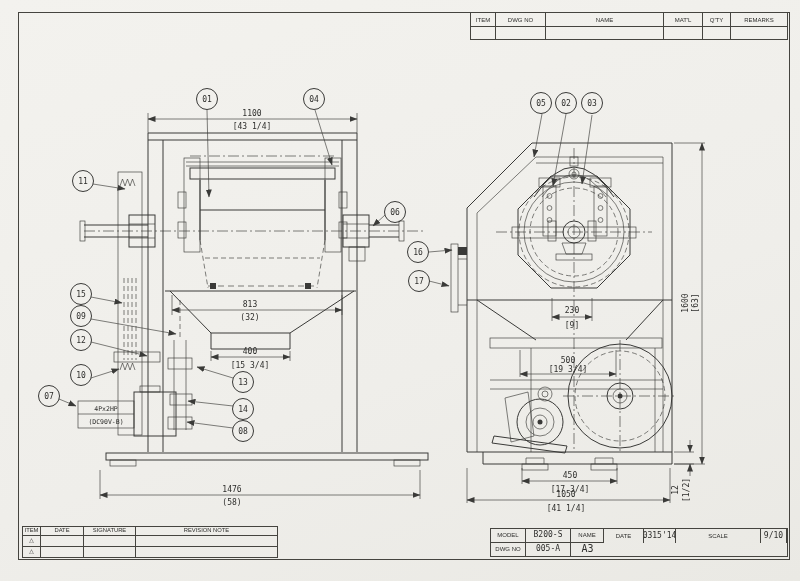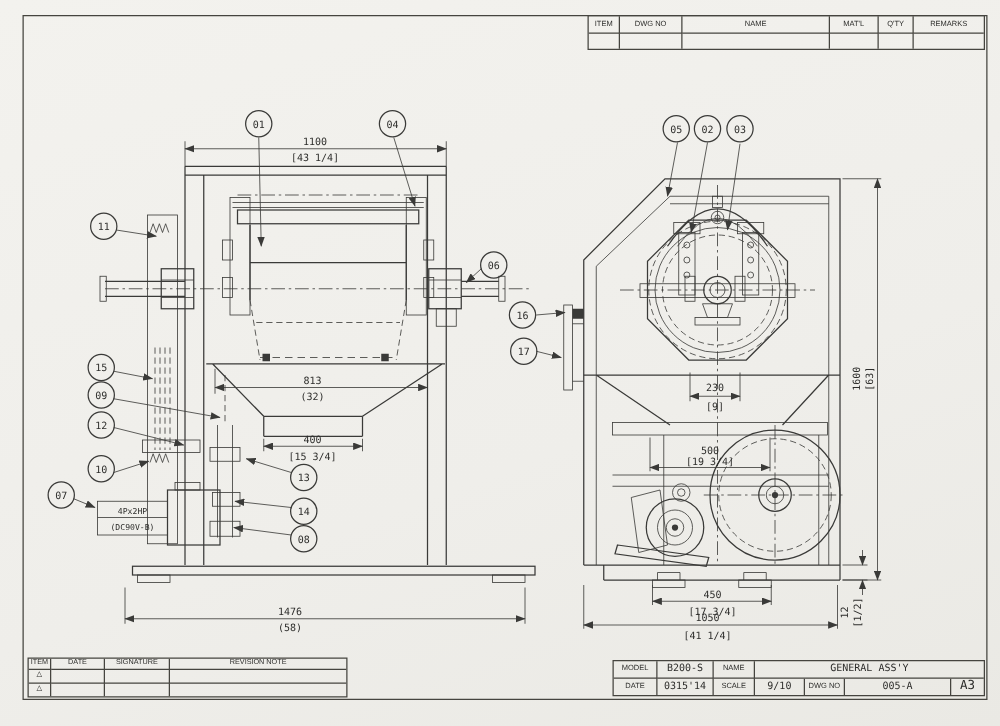--- a/index.html
+++ b/index.html
@@ -390,21 +390,20 @@
     <div class="cell br"></div>
     <div class="cell br"></div>
     <div class="cell"></div>
   </div>
 
 
   <div class="tbl title">
     <div class="cell br bb">MODEL</div>
     <div class="cell br bb v">B200-S</div>
     <div class="cell br bb">NAME</div>
-    <div class="cell bb v span4">GENERAL ASS'Y</div>
     <div class="cell br">DATE</div>
     <div class="cell br v">0315'14</div>
     <div class="cell br">SCALE</div>
     <div class="cell br v">9/10</div>
     <div class="cell br">DWG NO</div>
     <div class="cell br v">005-A</div>
     <div class="cell a3">A3</div>
   </div>
 </div>
 

